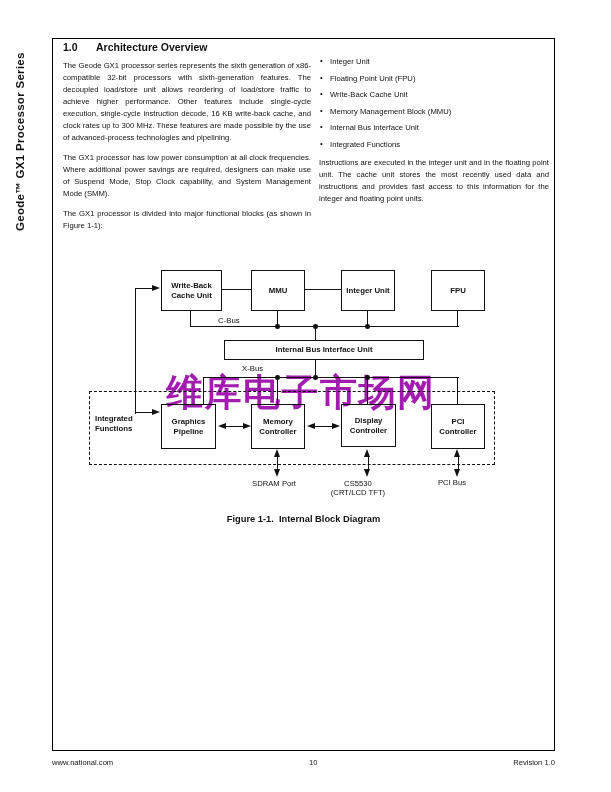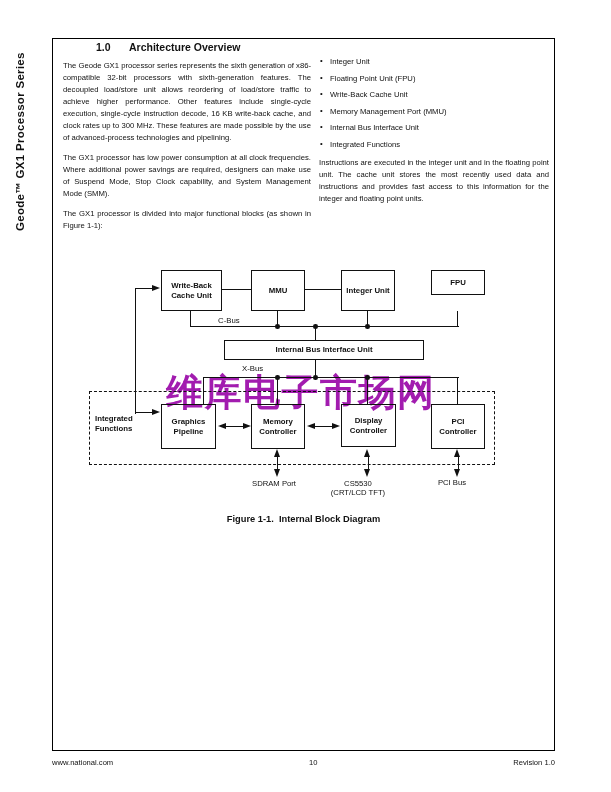--- a/index.html
+++ b/index.html
@@ -12,21 +12,21 @@
               letter-spacing:.3px;white-space:nowrap;}
 
   
   .frame{position:absolute;left:52px;top:38px;width:501px;height:711px;
          border:1.5px solid #000;}
 
   
   .colL{position:absolute;left:63px;top:41px;width:248px;}
   .colR{position:absolute;left:319px;top:57px;width:230px;}
   .h1{font-size:10.5px;font-weight:bold;margin:0 0 7px 0;}
-  .h1 .num{display:inline-block;width:33px;margin-left:33px;}
+  .h1 .num{display:inline-block;width:33px;}
   .body-p{font-size:7.7px;line-height:12px;text-align:justify;margin:0 0 8px 0;}
   .blist{list-style:none;margin:0 0 7px 0;padding:0;}
   .blist li{position:relative;font-size:7.7px;line-height:9px;margin-bottom:7.6px;padding-left:11px;}
   .blist li .blt{position:absolute;left:1px;top:-1px;}
 
   
   .watermark{position:absolute;left:166px;top:368px;font-size:37px;font-weight:bold;
              color:#a21caf;letter-spacing:1.5px;white-space:nowrap;z-index:0;}
 
   
@@ -76,31 +76,31 @@
     <p class="body-p">The Geode GX1 processor series represents the sixth generation of x86-compatible 32-bit processors with sixth-generation features. The decoupled load/store unit allows reordering of load/store traffic to achieve higher performance. Other features include single-cycle execution, single-cycle instruction decode, 16 KB write-back cache, and clock rates up to 300 MHz. These features are made possible by the use of advanced-process technologies and pipelining.</p>
     <p class="body-p">The GX1 processor has low power consumption at all clock frequencies. Where additional power savings are required, designers can make use of Suspend Mode, Stop Clock capability, and System Management Mode (SMM).</p>
     <p class="body-p">The GX1 processor is divided into major functional blocks (as shown in Figure 1-1):</p>
   </div>
 
   <div class="colR">
     <ul class="blist">
       <li><span class="blt">•</span><span>Integer Unit</span></li>
       <li><span class="blt">•</span><span>Floating Point Unit (FPU)</span></li>
       <li><span class="blt">•</span><span>Write-Back Cache Unit</span></li>
-      <li><span class="blt">•</span><span>Memory Management Port (MMU)</span></li>
+      <li><span class="blt">•</span><span>Memory Management Block (MMU)</span></li>
       <li><span class="blt">•</span><span>Internal Bus Interface Unit</span></li>
       <li><span class="blt">•</span><span>Integrated Functions</span></li>
     </ul>
     <p class="body-p">Instructions are executed in the integer unit and in the floating point unit. The cache unit stores the most recently used data and instructions and provides fast access to this information for the integer and floating point units.</p>
   </div>
 
   <div class="dbox" style="left:161px;top:270px;width:61px;height:41px;">Write-Back Cache Unit</div>
   <div class="dbox" style="left:251px;top:270px;width:54px;height:41px;">MMU</div>
   <div class="dbox" style="left:341px;top:270px;width:54px;height:41px;">Integer Unit</div>
-  <div class="dbox" style="left:431px;top:270px;width:54px;height:25px;">FPU</div>
+  <div class="dbox" style="left:431px;top:270px;width:54px;height:41px;">FPU</div>
 
   <div class="hl" style="left:222px;top:289px;width:29px;"></div>
   <div class="hl" style="left:305px;top:289px;width:36px;"></div>
 
   <div class="vl" style="left:190px;top:311px;height:16px;"></div>
   <div class="vl" style="left:277px;top:311px;height:16px;"></div>
   <div class="vl" style="left:367px;top:311px;height:16px;"></div>
   <div class="vl" style="left:457px;top:311px;height:16px;"></div>
 
   <div class="hl" style="left:190px;top:326px;width:268.5px;"></div>

